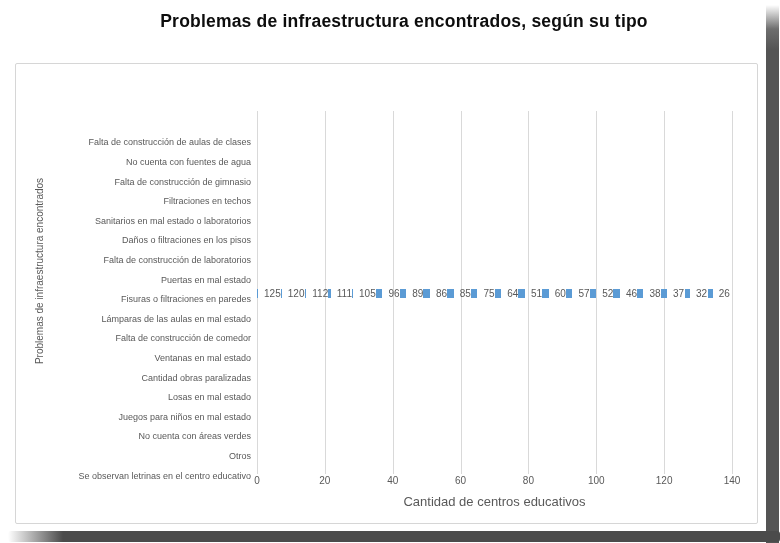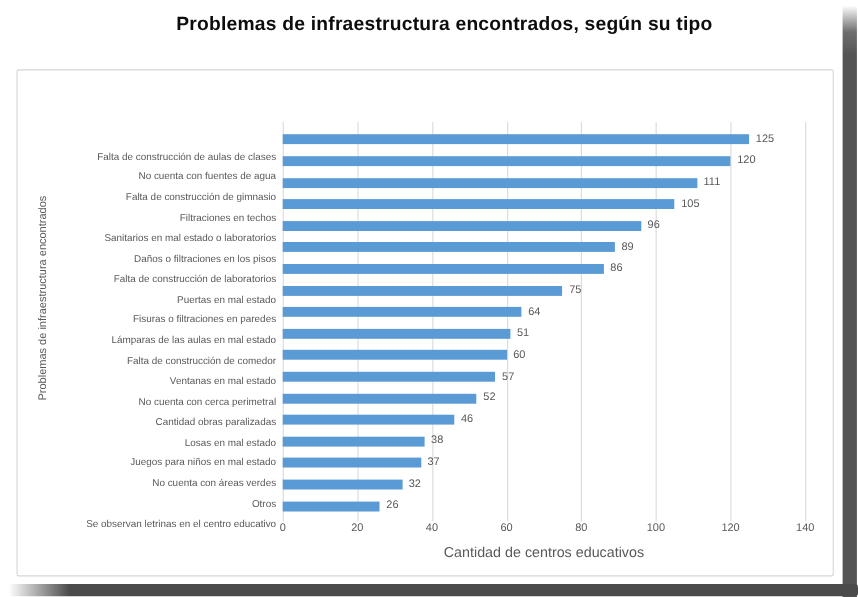--- a/index.html
+++ b/index.html
@@ -44,21 +44,21 @@
   }
   
   .plot{
     position:absolute;left:241px;top:47px;width:475px;height:363px;
   }
   .gridline{
     position:absolute;top:0;bottom:0;width:1px;background:#d9d9d9;
   }
   .bar-rows{
     position:absolute;left:0;right:0;top:6px;bottom:4px;
-    display:flex;flex-direction:column;
+    display:flex;flex-direction:row;
   }
   .bar-row{flex:1;display:flex;align-items:center;}
   .bar{height:9px;background:#5b9bd5;}
   .bar-val{font-size:10px;color:#595959;margin-left:6px;line-height:1;white-space:nowrap;}
   
   .x-ticks{
     position:absolute;left:241px;top:412px;width:475px;height:13px;
   }
   .x-tick{
     position:absolute;top:0;transform:translateX(-50%);
@@ -101,23 +101,20 @@
         <span class="cat-label">Fisuras o filtraciones en paredes</span>
       </div>
       <div class="cat-row">
         <span class="cat-label">Lámparas de las aulas en mal estado</span>
       </div>
       <div class="cat-row">
         <span class="cat-label">Falta de construcción de comedor</span>
       </div>
       <div class="cat-row">
         <span class="cat-label">Ventanas en mal estado</span>
-      </div>
-      <div class="cat-row">
-        <span class="cat-label">No cuenta con cerca perimetral</span>
       </div>
       <div class="cat-row">
         <span class="cat-label">Cantidad obras paralizadas</span>
       </div>
       <div class="cat-row">
         <span class="cat-label">Losas en mal estado</span>
       </div>
       <div class="cat-row">
         <span class="cat-label">Juegos para niños en mal estado</span>
       </div>
@@ -143,38 +140,46 @@
       <div class="bar-rows">
         <div class="bar-row">
           <div class="bar" style="width: 89.2857%; background: rgb(91, 155, 213);"></div>
           <span class="bar-val">125</span>
         </div>
         <div class="bar-row">
           <div class="bar" style="width: 85.7143%; background: rgb(91, 155, 213);"></div>
           <span class="bar-val">120</span>
         </div>
         <div class="bar-row">
+          <div class="bar" style="width: 80%; background: rgb(91, 155, 213);"></div>
+          <span class="bar-val">112</span>
+        </div>
+        <div class="bar-row">
           <div class="bar" style="width: 79.2857%; background: rgb(91, 155, 213);"></div>
           <span class="bar-val">111</span>
         </div>
         <div class="bar-row">
           <div class="bar" style="width: 75%; background: rgb(91, 155, 213);"></div>
           <span class="bar-val">105</span>
         </div>
         <div class="bar-row">
           <div class="bar" style="width: 68.5714%; background: rgb(91, 155, 213);"></div>
           <span class="bar-val">96</span>
         </div>
         <div class="bar-row">
           <div class="bar" style="width: 63.5714%; background: rgb(91, 155, 213);"></div>
           <span class="bar-val">89</span>
         </div>
         <div class="bar-row">
           <div class="bar" style="width: 61.4286%; background: rgb(91, 155, 213);"></div>
           <span class="bar-val">86</span>
+        </div>
+        <div class="bar-row">
+          <div class="bar" style="width: 60.7143%; background: rgb(91, 155, 213);"></div>
+          <span class="bar-val">85</span>
         </div>
         <div class="bar-row">
           <div class="bar" style="width: 53.5714%; background: rgb(91, 155, 213);"></div>
           <span class="bar-val">75</span>
         </div>
         <div class="bar-row">
           <div class="bar" style="width: 45.7143%; background: rgb(91, 155, 213);"></div>
           <span class="bar-val">64</span>
         </div>
         <div class="bar-row">

